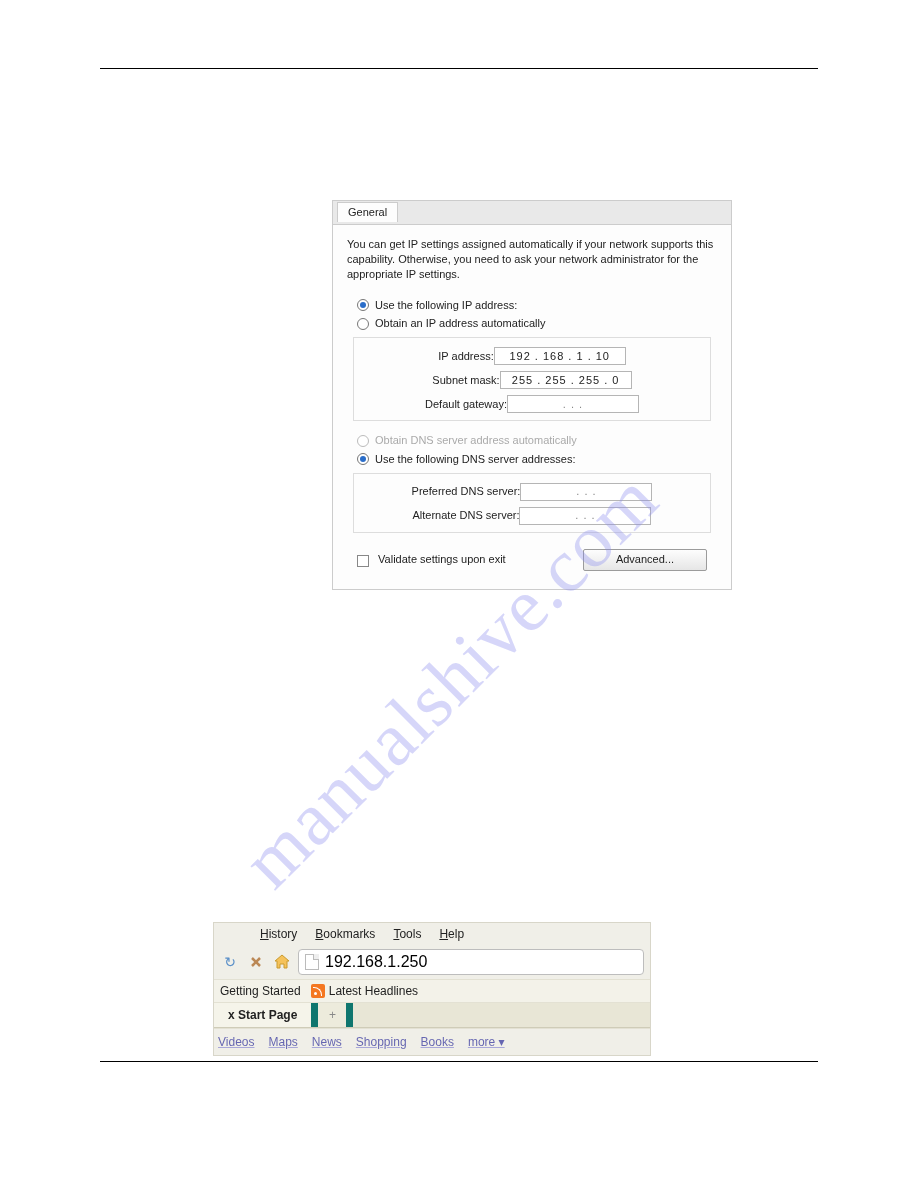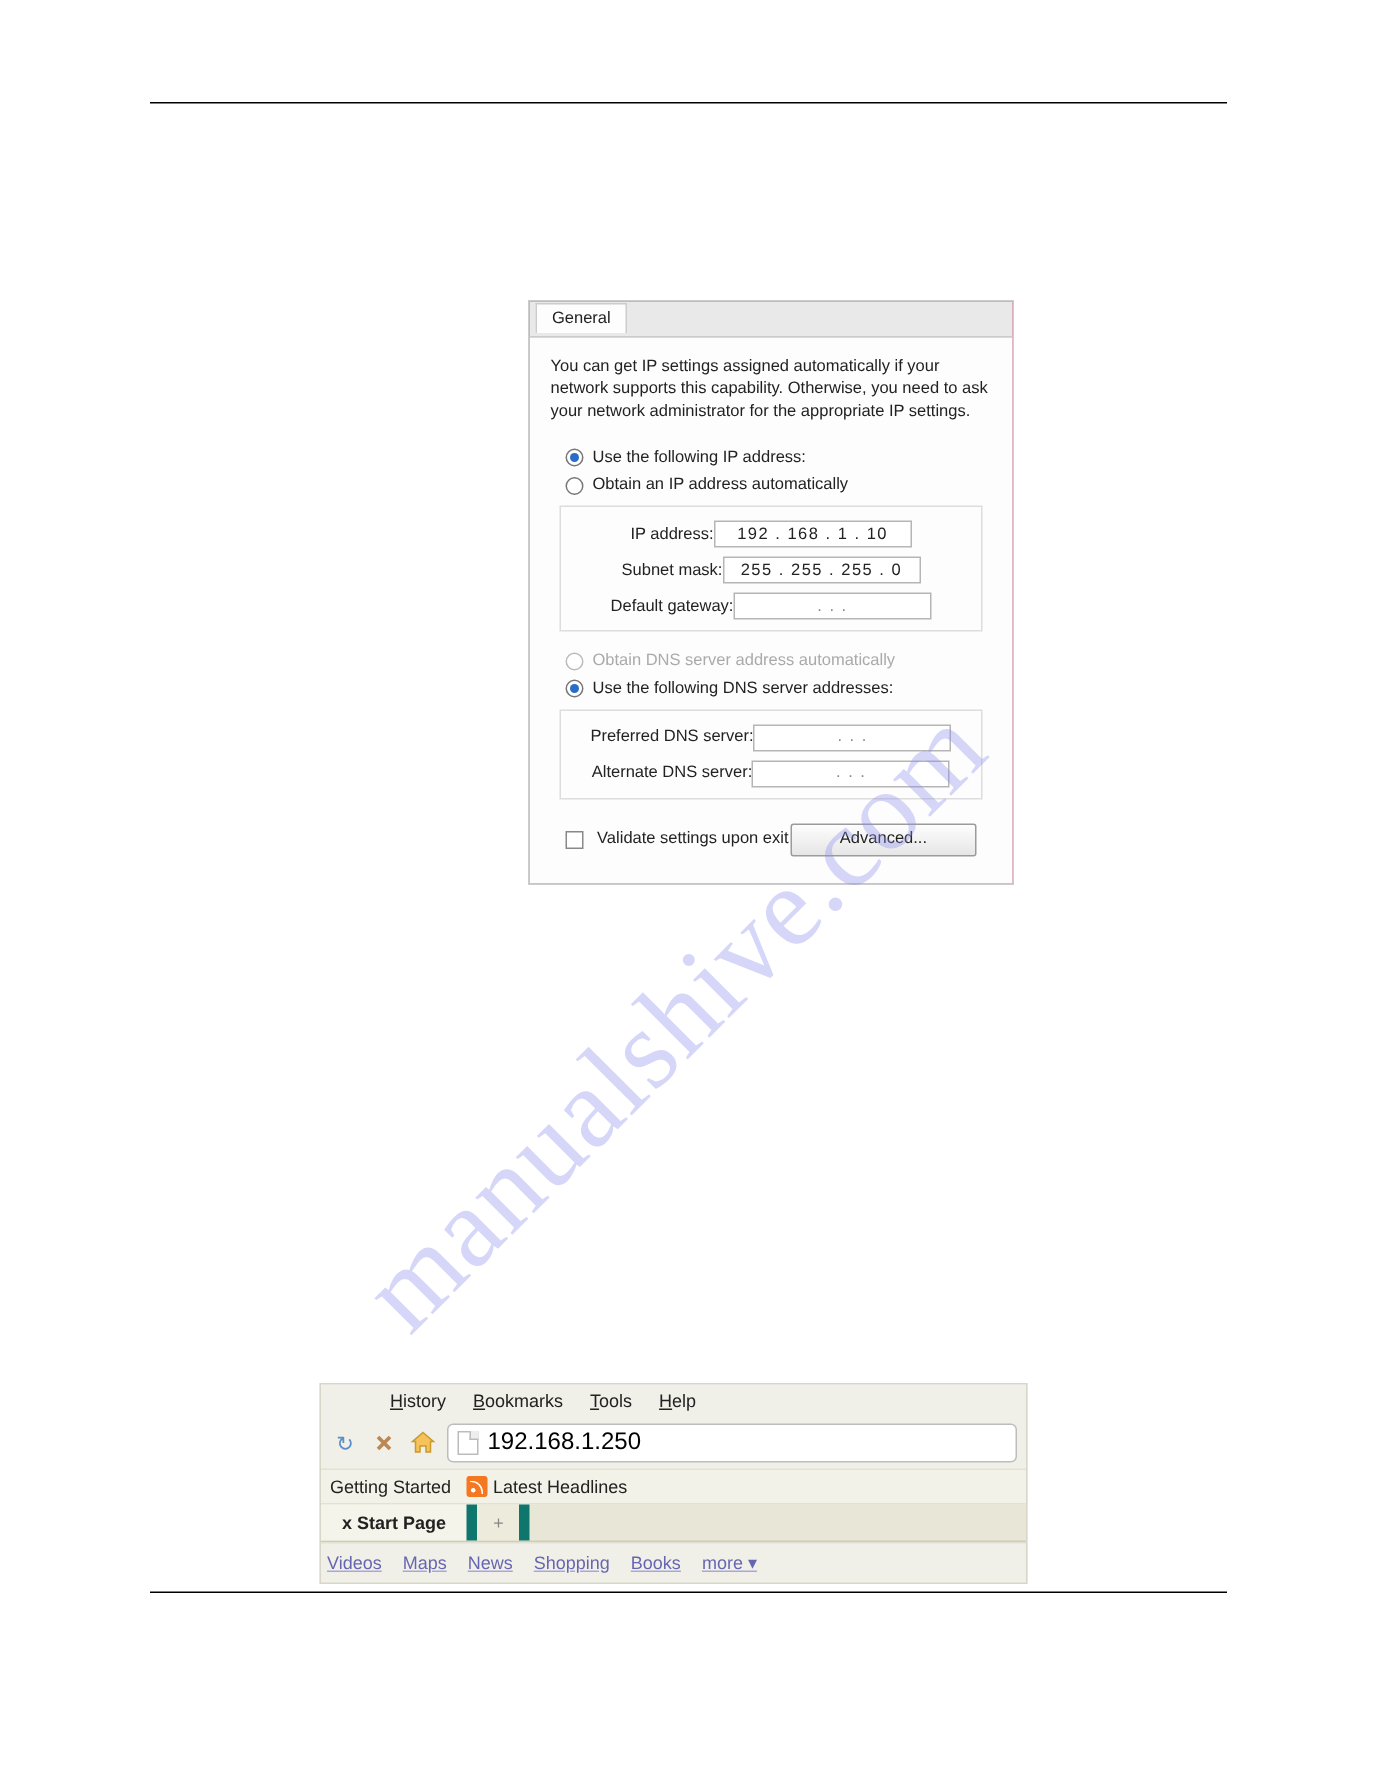--- a/index.html
+++ b/index.html
@@ -1,21 +1,21 @@
 <!DOCTYPE html>
 <html><head>
 <meta charset="utf-8">
 <style>
   * { box-sizing: border-box; margin: 0; padding: 0; }
   body { width: 918px; height: 1188px; background: #fff; font-family: "Segoe UI", Tahoma, sans-serif; position: relative; }
   .page-rule-top { position:absolute; left:100px; top:68px; width:718px; height:1px; background:#000; }
   .page-rule-bottom { position:absolute; left:100px; top:1061px; width:718px; height:1px; background:#000; }
 
   
-  .dialog { position:absolute; left:352px; top:200px; width:324px; background:#be185d; border:1px solid #ccc; font-size:11px; color:#222; }
+  .dialog { position:absolute; left:332px; top:200px; width:400px; background:#f97316; border:1px solid #ccc; font-size:11px; color:#222; }
   .tabbar { height:24px; background:#e9e9e9; border-bottom:1px solid #ccc; padding-left:4px; }
   .tab { display:inline-block; background:#fdfdfd; border:1px solid #ccc; border-bottom:none; padding:3px 10px 4px; font-size:11px; position:relative; top:1px; }
   .body1 { padding:12px 14px 8px; background:#fdfdfd; line-height:1.35; }
   .desc { margin-bottom:14px; }
   .radio-row { display:flex; align-items:center; gap:6px; padding:2px 0 2px 10px; }
   .radio { width:12px; height:12px; border:1px solid #777; border-radius:50%; background:#fff; display:inline-flex; align-items:center; justify-content:center; }
   .radio.disabled { border-color:#bbb; }
   .radio.on .dot { width:6px; height:6px; background:#2a6dc9; border-radius:50%; }
   .lbl.disabled { color:#aaa; }
   .fieldset { border:1px solid #ddd; margin:4px 6px 10px 6px; padding:6px 6px 4px; background:#fdfdfd; }
@@ -26,21 +26,21 @@
   .checkbox { width:12px; height:12px; border:1px solid #888; background:#fff; display:inline-block; margin-right:6px; vertical-align:middle; }
   .btn { display:inline-flex; align-items:center; justify-content:center; height:22px; border:1px solid #9b9b9b; background:linear-gradient(#fdfdfd,#e6e6e6); border-radius:2px; font-size:11px; padding:0 32px; }
   .btn.primary { background:linear-gradient(#d6ecff,#9cc9f2); border-color:#5a8fc8; }
   .footer { display:flex; justify-content:flex-end; gap:10px; padding:8px 10px 10px; background:#f3f3f3; border-top:1px solid #ddd; }
   .footer .btn { width:62px; }
 
   
   .watermark { position:absolute; left:450px; top:680px; transform:translate(-50%,-50%) rotate(-45deg); font-size:76px; color:#8b8dee; opacity:.35; font-weight:400; letter-spacing:1px; white-space:nowrap; font-family:Georgia, serif; pointer-events:none; }
 
   
-  .browser { position:absolute; left:213px; top:922px; width:472px; background:#f0efe8; border:1px solid #d8d6c9; font-size:12px; color:#222; overflow:hidden; }
+  .browser { position:absolute; left:213px; top:922px; width:438px; background:#f0efe8; border:1px solid #d8d6c9; font-size:12px; color:#222; overflow:hidden; }
   .menubar { display:flex; gap:18px; padding:4px 8px 4px 46px; background:#f0efe8; }
   .menubar span u { text-decoration:underline; }
   .toolbar { display:flex; align-items:center; gap:6px; padding:4px 6px; background:#f0efe8; }
   .iconbox { width:20px; height:20px; display:inline-flex; align-items:center; justify-content:center; }
   .addr { flex:1; display:flex; align-items:center; height:26px; border:1px solid #bdbdbd; border-radius:4px; background:#fff; padding:0 6px; gap:6px; }
   .addr .page-ico { width:14px; height:16px; border:1px solid #bbb; background:#fff; position:relative; }
   .addr .page-ico::after { content:""; position:absolute; right:-1px; top:-1px; width:5px; height:5px; background:#eee; border-left:1px solid #bbb; border-bottom:1px solid #bbb; }
   .addr input { border:none; outline:none; font-size:16px; flex:1; font-family:inherit; }
   .bookbar { display:flex; align-items:center; gap:10px; padding:4px 6px; border-top:1px solid #e3e1d3; border-bottom:1px solid #e3e1d3; background:#f3f2e9; }
   .rss { width:14px; height:14px; background:#f47721; border-radius:2px; position:relative; display:inline-block; }

